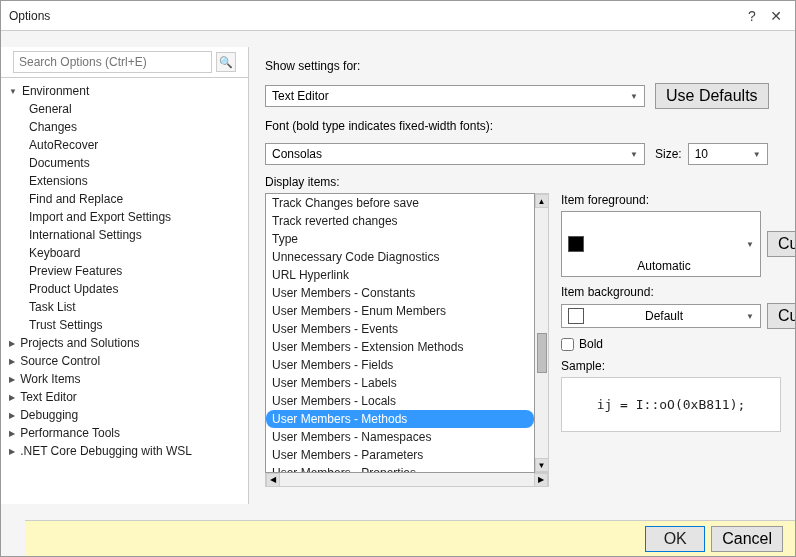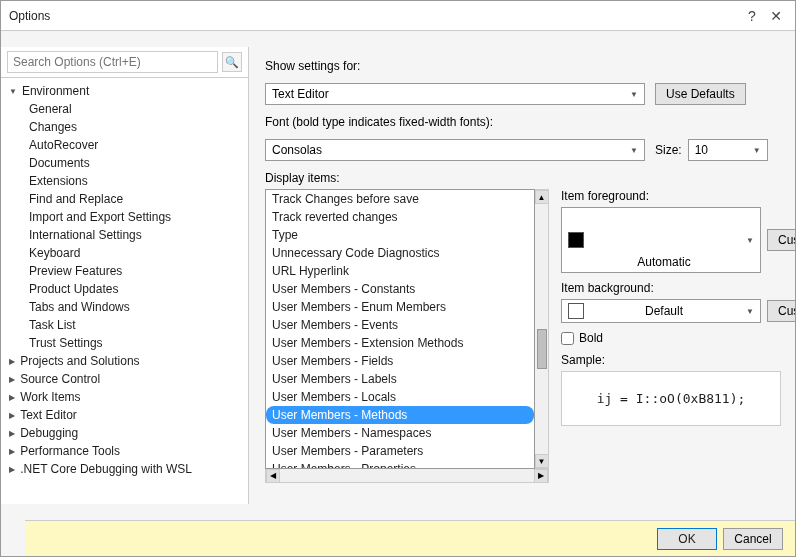--- a/index.html
+++ b/index.html
@@ -72,21 +72,21 @@
       border-right: 1px solid #ccc;
       background: #fff;
       display: flex;
       flex-direction: column;
       overflow: hidden;
     }
     .search-box {
       display: flex;
       align-items: center;
       border-bottom: 1px solid #ccc;
-      padding: 4px 6px;
+      padding: 4px 12px;
       gap: 4px;
     }
     .search-input {
       flex: 1;
       border: 1px solid #ccc;
       padding: 3px 5px;
       font-size: 12px;
       outline: none;
       color: #888;
       background: #fff;
@@ -166,21 +166,21 @@
     .dropdown-small { width: 80px; }
     .dropdown-arrow {
       font-size: 8px;
       color: #555;
       margin-left: 6px;
     }
     .btn {
       border: 1px solid #999;
       background: #e4e4e4;
       padding: 3px 10px;
-      font-size: 12px;
+      font-size: 16px;
       cursor: pointer;
       min-height: 22px;
       min-width: 60px;
       white-space: nowrap;
     }
     .btn-use-defaults { min-width: 85px; }
 
     .display-items-list {
       border: 1px solid #999;
       background: #fff;
@@ -351,21 +351,20 @@
         <div class="tree-item leaf">Changes</div>
         <div class="tree-item leaf">AutoRecover</div>
         <div class="tree-item leaf">Documents</div>
         <div class="tree-item leaf">Extensions</div>
         <div class="tree-item leaf">Find and Replace</div>
         <div class="tree-item leaf">Import and Export Settings</div>
         <div class="tree-item leaf">International Settings</div>
         <div class="tree-item leaf">Keyboard</div>
         <div class="tree-item leaf">Preview Features</div>
         <div class="tree-item leaf">Product Updates</div>
-        <div class="tree-item leaf">Tabs and Windows</div>
         <div class="tree-item leaf">Task List</div>
         <div class="tree-item leaf">Trust Settings</div>
 
         <div class="tree-item collapsed parent">Projects and Solutions</div>
         <div class="tree-item collapsed parent">Source Control</div>
         <div class="tree-item collapsed parent">Work Items</div>
         <div class="tree-item collapsed parent">Text Editor</div>
         <div class="tree-item collapsed parent">Debugging</div>
         <div class="tree-item collapsed parent">Performance Tools</div>
         <div class="tree-item collapsed parent">.NET Core Debugging with WSL</div>

